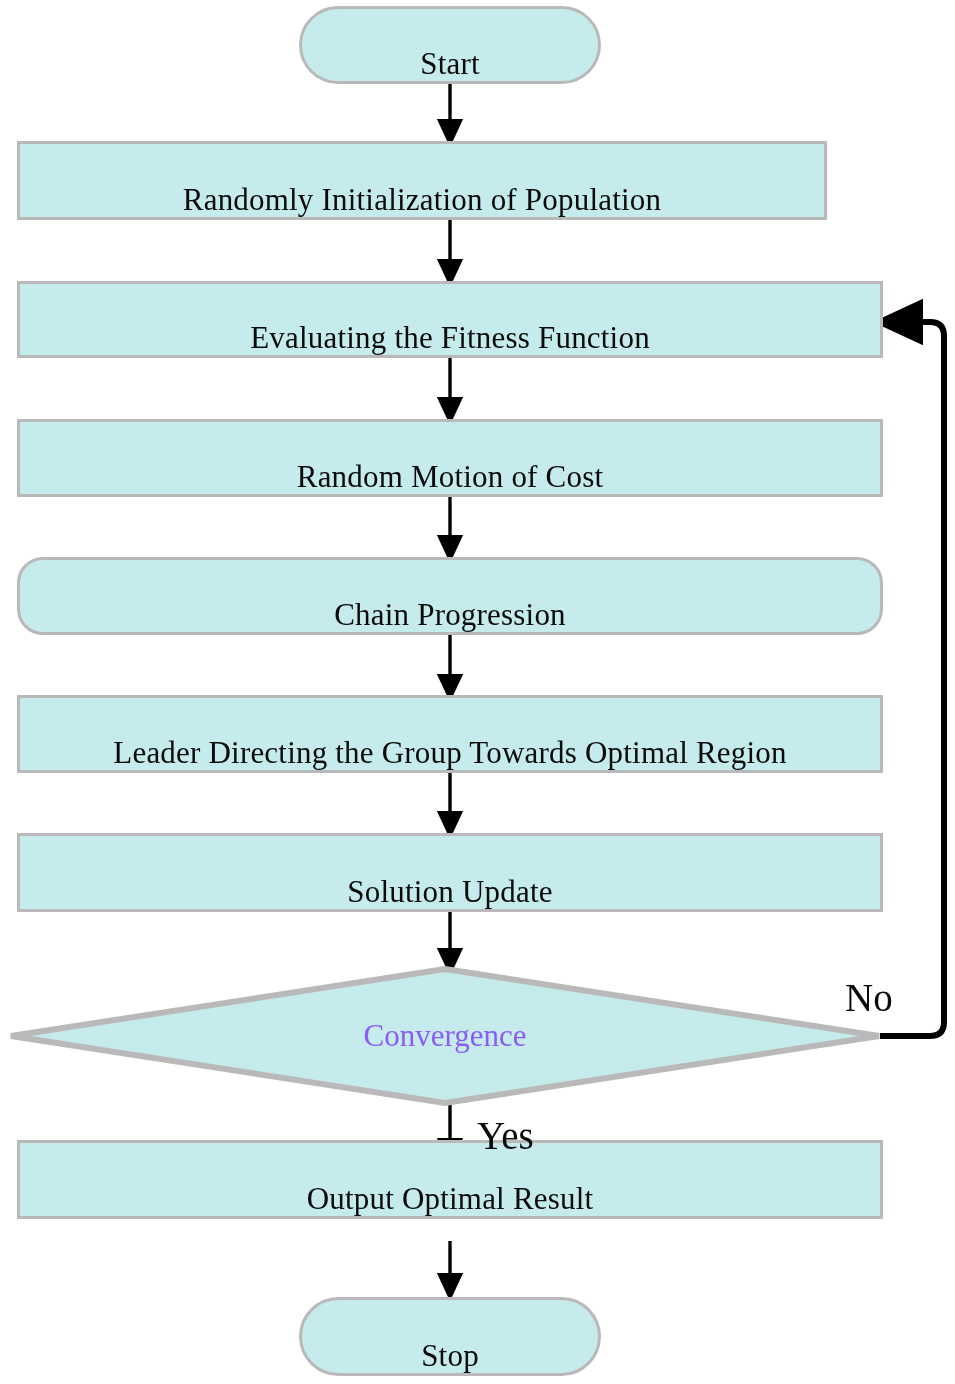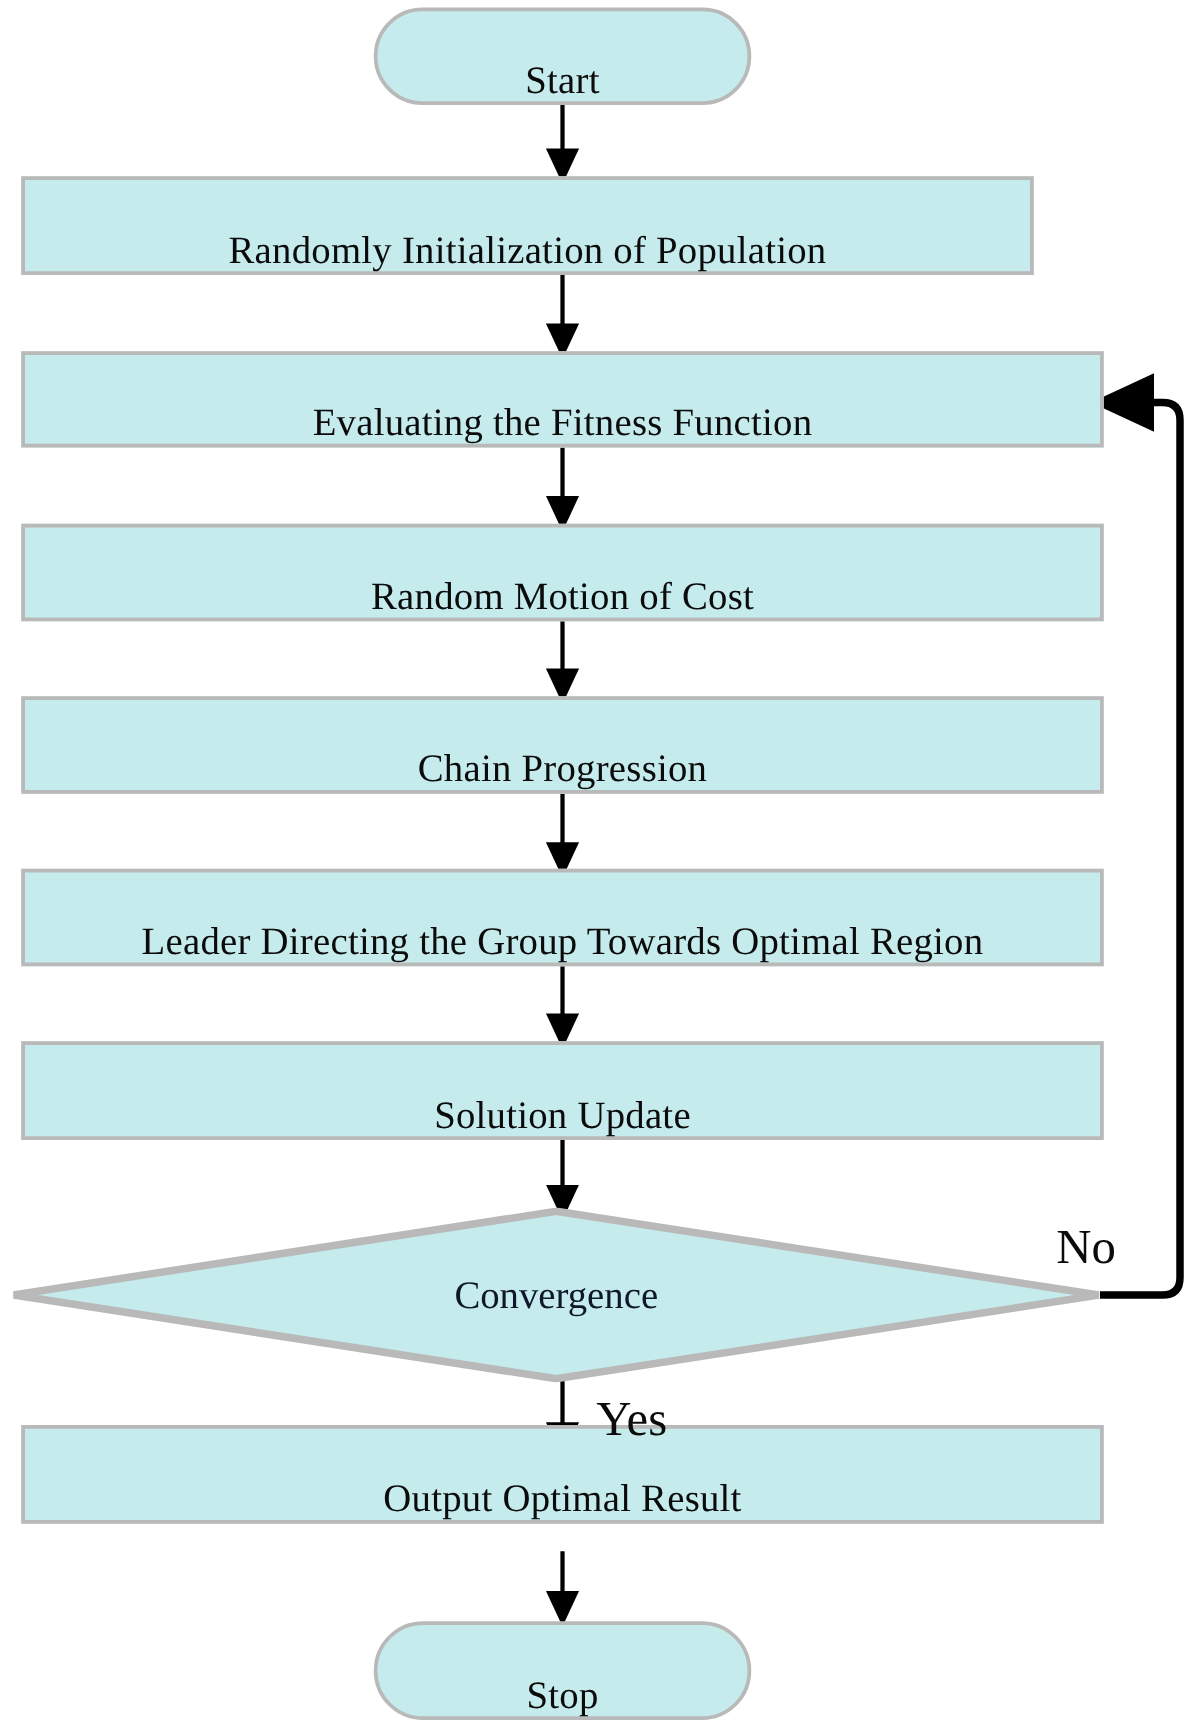--- a/index.html
+++ b/index.html
@@ -59,21 +59,21 @@
   .decision .dec-label {
     position: absolute;
     left: 0;
     top: 0;
     width: 100%;
     height: 100%;
     display: flex;
     align-items: center;
     justify-content: center;
     font-size: 31px;
-    color: #0f172a;
+    color: #8b5cf6;
     white-space: nowrap;
   }
   .edge-label {
     position: absolute;
     font-size: 39px;
     color: #0b0b0b;
     white-space: nowrap;
     z-index: 3;
     font-family: Liberation Serif, serif;
   }
@@ -120,21 +120,21 @@
   </div>
 
   <div class="node process" style="left:17px; top:281px; width:866px; height:77px;">
     <span class="node-label">Evaluating the Fitness Function</span>
   </div>
 
   <div class="node process" style="left:17px; top:419px; width:866px; height:78px;">
     <span class="node-label">Random Motion of Cost</span>
   </div>
 
-  <div class="node process" style="left:17px; top:557px; width:866px; height:78px;">
+  <div class="node process" style="left:17px; top:557px; width:866px; height:78px;border-radius:26px;">
     <span class="node-label">Chain Progression</span>
   </div>
 
   <div class="node process" style="left:17px; top:695px; width:866px; height:78px;">
     <span class="node-label">Leader Directing the Group Towards Optimal Region</span>
   </div>
 
   <div class="node process" style="left:17px; top:833px; width:866px; height:79px;">
     <span class="node-label">Solution Update</span>
   </div>

